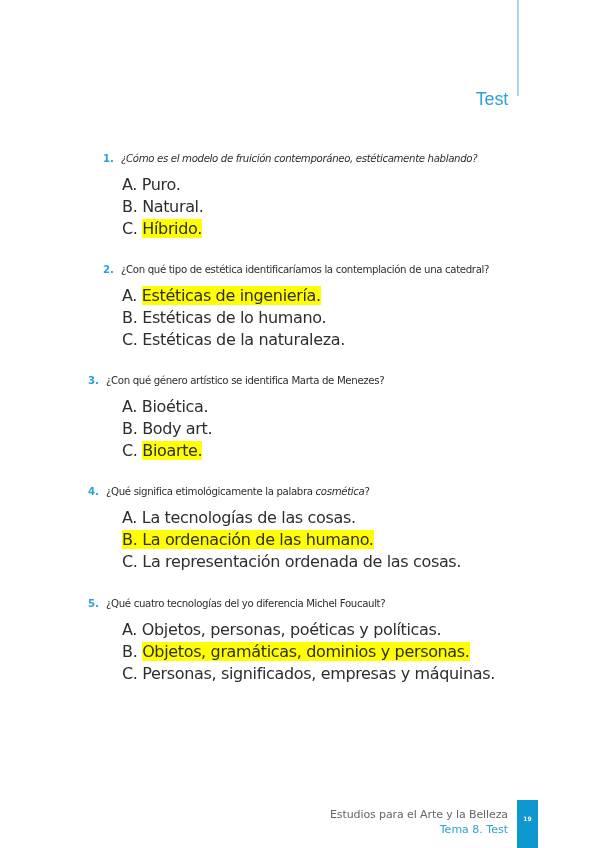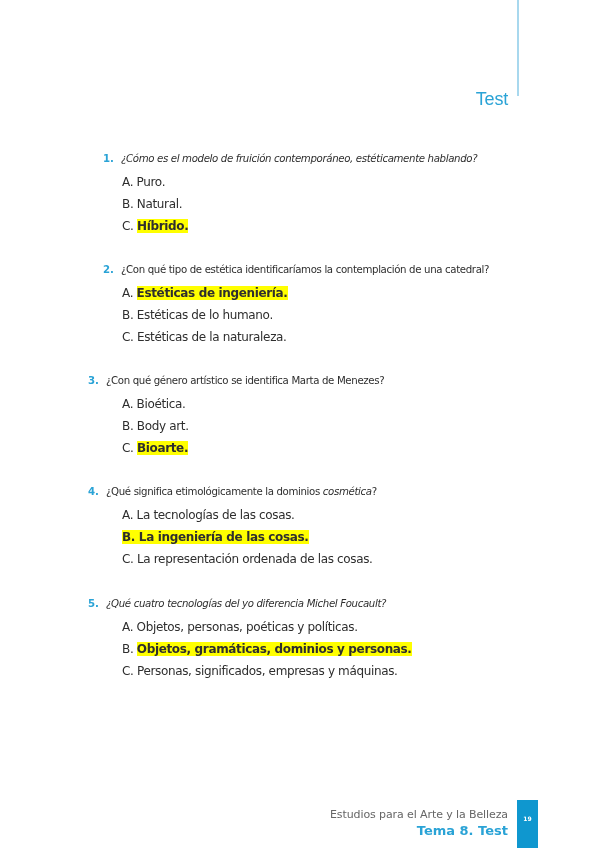--- a/index.html
+++ b/index.html
@@ -53,47 +53,45 @@
       font-size: 10.2px;
       font-weight: bold;
       color: #2aa3d6;
     }
     .q-text em {
       font-style: italic;
     }
     .opt {
       position: absolute;
       left: 122px;
-      font-size: 12px;
+      font-size: 16px;
       white-space: nowrap;
       letter-spacing: -0.35px;
       color: #2e2e2e;
     }
     .hl {
       background: #ffff00;
-      font-weight: bold;
     }
     .footer-book {
       position: absolute;
       right: 92px;
       top: 808px;
       font-size: 11px;
       color: #666666;
       letter-spacing: -0.1px;
       white-space: nowrap;
       padding-left: 12px;
     }
     .footer-topic {
       position: absolute;
       right: 92px;
       top: 823px;
-      font-size: 13px;
+      font-size: 11px;
       color: #2aa3d6;
       white-space: nowrap;
-      font-weight: bold;
     }
     .page-tab {
       position: absolute;
       left: 517px;
       top: 800px;
       width: 21px;
       height: 48px;
       background: #0f97cf;
     }
     .page-num {
@@ -161,37 +159,37 @@
       <span>Body art.</span>
     </div>
     <div class="opt" style="top:441px;">
       <span>C.</span>
       <span class="hl">Bioarte.</span>
     </div>
   </div>
 
   <div>
     <span class="q-num" style="left:88px; top:486px;">4.</span>
-    <span class="q-line q-text" style="left:106px; top:486px;"><span>¿Qué significa etimológicamente la dominios </span><em>cosmética</em><span>?</span></span>
+    <span class="q-line q-text" style="left:106px; top:486px;"><span>¿Qué significa etimológicamente la palabra </span><em>cosmética</em><span>?</span></span>
     <div class="opt" style="top:508px;">
       <span>A.</span>
       <span>La tecnologías de las cosas.</span>
     </div>
     <div class="opt" style="top:530px;">
-      <span class="hl"><span>B.</span> <span>La ingeniería de las cosas.</span></span>
+      <span class="hl"><span>B.</span> <span>La ordenación de las humano.</span></span>
     </div>
     <div class="opt" style="top:552px;">
       <span>C.</span>
       <span>La representación ordenada de las cosas.</span>
     </div>
   </div>
 
   <div>
     <span class="q-num" style="left:88px; top:598px;">5.</span>
-    <span class="q-line" style="left:106px; top:598px;font-style:italic;">¿Qué cuatro tecnologías del yo diferencia Michel Foucault?</span>
+    <span class="q-line" style="left:106px; top:598px;">¿Qué cuatro tecnologías del yo diferencia Michel Foucault?</span>
     <div class="opt" style="top:620px;">
       <span>A.</span>
       <span>Objetos, personas, poéticas y políticas.</span>
     </div>
     <div class="opt" style="top:642px;">
       <span>B.</span>
       <span class="hl">Objetos, gramáticas, dominios y personas.</span>
     </div>
     <div class="opt" style="top:664px;">
       <span>C.</span>

